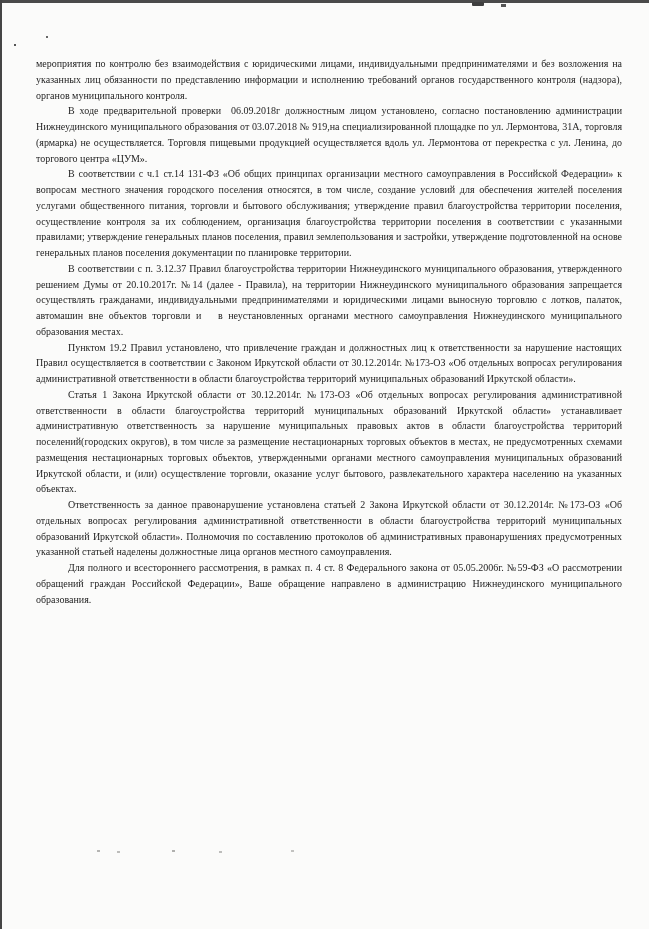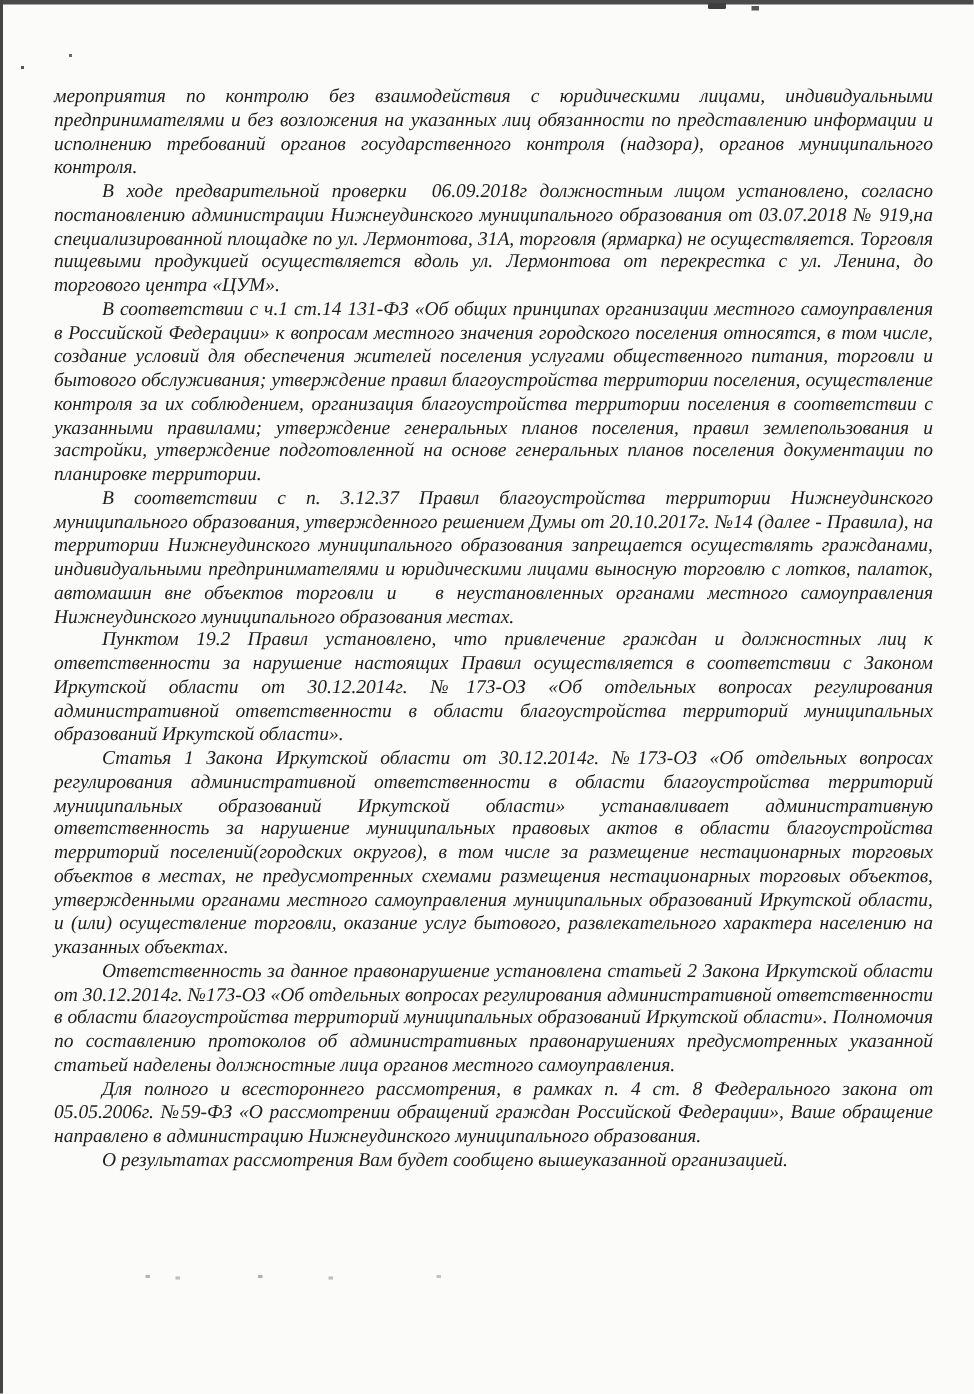--- a/index.html
+++ b/index.html
@@ -41,24 +41,23 @@
   .speck.s8 { left: 219px; top: 851px; width: 3px; height: 2px; background:#bdbdbb; }
   .speck.s9 { left: 291px; top: 850px; width: 3px; height: 2px; background:#c2c2c0; }
 
   
   .doc-body {
     position: absolute;
     left: 36px;
     top: 56px;
     width: 586px;
     color: #1e1e1e;
-    font-size: 13px;
+    font-size: 10px;
     line-height: 15.75px;
     text-align: justify;
-    font-style: italic;
     -webkit-font-smoothing: antialiased;
   }
   .doc-body p {
     margin: 0;
     padding: 0;
   }
   .p-indent { text-indent: 32px; }
   .p-flush  { text-indent: 0; }
 </style>
 </head>
@@ -78,14 +77,13 @@
 
 <div class="doc-body">
   <p class="p-flush">мероприятия по контролю без взаимодействия с юридическими лицами, индивидуальными предпринимателями и без возложения на указанных лиц обязанности по представлению информации и исполнению требований органов государственного контроля (надзора), органов муниципального контроля.</p>
   <p class="p-indent">В ходе предварительной проверки &nbsp;06.09.2018г должностным лицом установлено, согласно постановлению администрации Нижнеудинского муниципального образования от 03.07.2018 № 919,на специализированной площадке по ул. Лермонтова, 31А, торговля (ярмарка) не осуществляется. Торговля пищевыми продукцией осуществляется вдоль ул. Лермонтова от перекрестка с ул. Ленина, до торгового центра «ЦУМ».</p>
   <p class="p-indent">В соответствии с ч.1 ст.14 131-ФЗ «Об общих принципах организации местного самоуправления в Российской Федерации» к вопросам местного значения городского поселения относятся, в том числе, создание условий для обеспечения жителей поселения услугами общественного питания, торговли и бытового обслуживания; утверждение правил благоустройства территории поселения, осуществление контроля за их соблюдением, организация благоустройства территории поселения в соответствии с указанными правилами; утверждение генеральных планов поселения, правил землепользования и застройки, утверждение подготовленной на основе генеральных планов поселения документации по планировке территории.</p>
   <p class="p-indent">В соответствии с п. 3.12.37 Правил благоустройства территории Нижнеудинского муниципального образования, утвержденного решением Думы от 20.10.2017г. №14 (далее - Правила), на территории Нижнеудинского муниципального образования запрещается осуществлять гражданами, индивидуальными предпринимателями и юридическими лицами выносную торговлю с лотков, палаток, автомашин вне объектов торговли и &nbsp; в неустановленных органами местного самоуправления Нижнеудинского муниципального образования местах.</p>
   <p class="p-indent">Пунктом 19.2 Правил установлено, что привлечение граждан и должностных лиц к ответственности за нарушение настоящих Правил осуществляется в соответствии с Законом Иркутской области от 30.12.2014г. №173-ОЗ «Об отдельных вопросах регулирования административной ответственности в области благоустройства территорий муниципальных образований Иркутской области».</p>
   <p class="p-indent">Статья 1 Закона Иркутской области от 30.12.2014г. №173-ОЗ «Об отдельных вопросах регулирования административной ответственности в области благоустройства территорий муниципальных образований Иркутской области» устанавливает административную ответственность за нарушение муниципальных правовых актов в области благоустройства территорий поселений(городских округов), в том числе за размещение нестационарных торговых объектов в местах, не предусмотренных схемами размещения нестационарных торговых объектов, утвержденными органами местного самоуправления муниципальных образований Иркутской области, и (или) осуществление торговли, оказание услуг бытового, развлекательного характера населению на указанных объектах.</p>
   <p class="p-indent">Ответственность за данное правонарушение установлена статьей 2 Закона Иркутской области от 30.12.2014г. №173-ОЗ «Об отдельных вопросах регулирования административной ответственности в области благоустройства территорий муниципальных образований Иркутской области». Полномочия по составлению протоколов об административных правонарушениях предусмотренных указанной статьей наделены должностные лица органов местного самоуправления.</p>
   <p class="p-indent">Для полного и всестороннего рассмотрения, в рамках п. 4 ст. 8 Федерального закона от 05.05.2006г. №59-ФЗ «О рассмотрении обращений граждан Российской Федерации», Ваше обращение направлено в администрацию Нижнеудинского муниципального образования.</p>
-  <p class="p-indent">О результатах рассмотрения Вам будет сообщено вышеуказанной организацией.</p>
 </div>
 
 </body></html>

